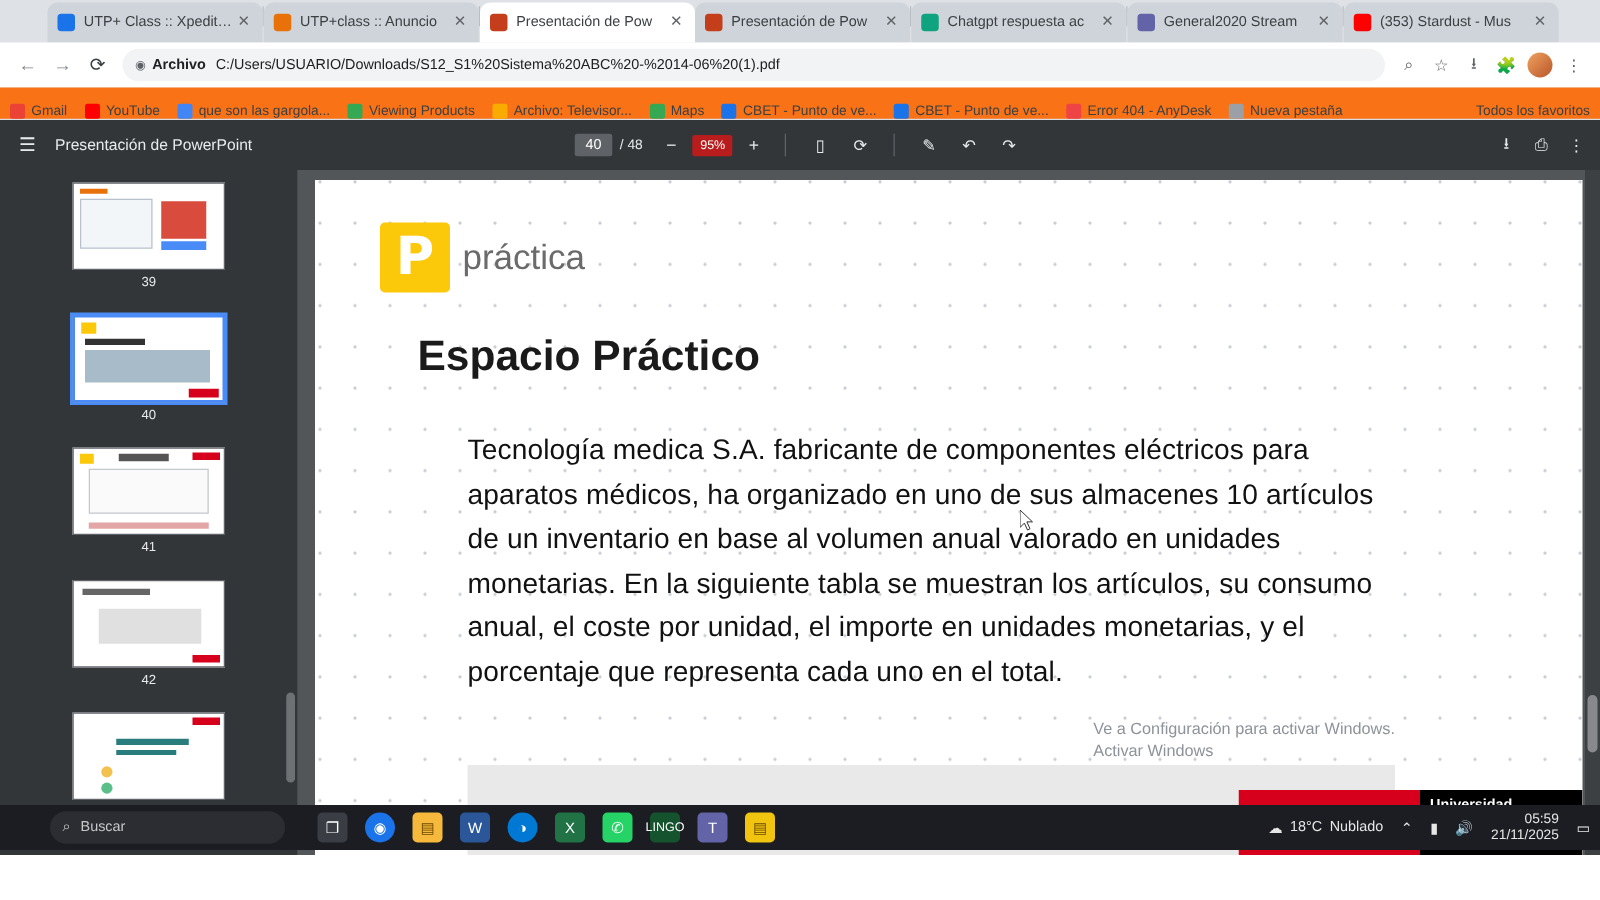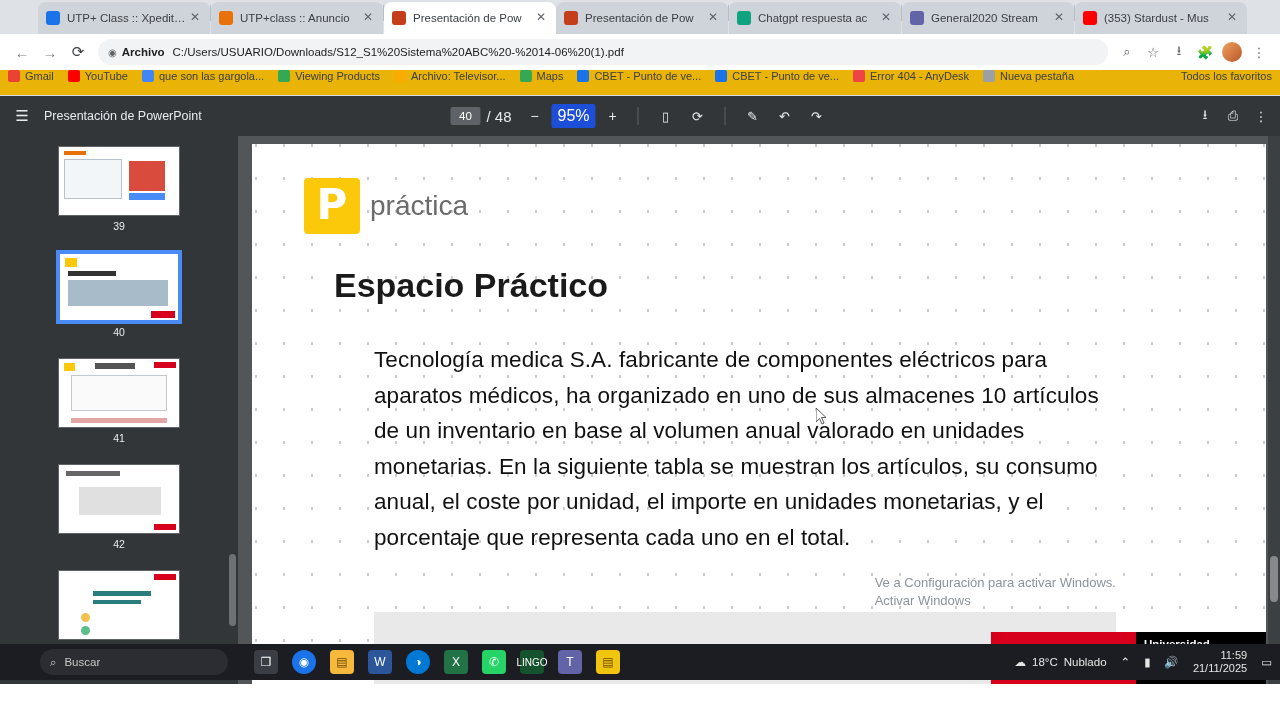--- a/index.html
+++ b/index.html
@@ -49,39 +49,39 @@
   }
   .omnibox .lock { margin-right: 5px; color: #5f6368; font-size: 10px; }
   .filebadge { color: #202124; font-weight: 600; margin-right: 8px; font-size: 11.5px; }
   .urltext { white-space: nowrap; overflow: hidden; text-overflow: ellipsis; color: #202124; }
   .toolico { width: 26px; height: 26px; display: flex; align-items: center; justify-content: center; color: #5f6368; font-size: 13px; flex:0 0 auto;}
   .avatar2 { width: 20px; height: 20px; border-radius: 50%; background: linear-gradient(135deg,#f0a35e,#b8552a); margin: 0 4px; flex:0 0 auto;}
 
   
   .bookmarks {
     position: absolute; top: 70px; left: 0; width: 1280px; height: 26px;
-    background: #eab308; display: flex; align-items: flex-start; padding: 0 8px; font-size: 11px; color: #3c4043;
+    background: #f97316; display: flex; align-items: flex-end; padding: 0 8px; font-size: 11px; color: #3c4043;
     border-bottom: 1px solid #dadce0;
   }
   .bm { display: flex; align-items: center; margin-right: 14px; white-space: nowrap; }
   .bm .bmico { width: 12px; height: 12px; margin-right: 5px; border-radius: 2px; display:inline-block; flex:0 0 auto;}
   .bm-right { position: absolute; right: 8px; display: flex; align-items: center; font-size: 11px; color: #3c4043; }
 
   
   .pdfbar {
     position: absolute; top: 96px; left: 0; width: 1280px; height: 40px;
     background: #323639; display: flex; align-items: center; color: #e8eaed; font-size: 12px;
   }
   .pdfbar .hamb { width: 44px; display: flex; align-items: center; justify-content: center; font-size: 15px; }
   .pdftitle { font-size: 12.5px; color: #e8eaed; }
   .pdfcenter { position: absolute; left: 50%; transform: translateX(-50%); display: flex; align-items: center; gap: 6px; }
   .pagebox { background: #5f6368; border-radius: 2px; color: #fff; font-size: 11.5px; padding: 3px 7px; min-width: 30px; text-align: center; }
-  .pagetot { font-size: 15px; color: #e8eaed; margin-right: 6px; }
+  .pagetot { font-size: 11px; color: #e8eaed; margin-right: 6px; }
   .zbtn { width: 22px; height: 22px; display: flex; align-items: center; justify-content: center; font-size: 14px; color: #e8eaed; }
-  .zoomval { background: #1d4ed8; border-radius: 2px; color: #fff; font-size: 16px; padding: 3px 6px; }
+  .zoomval { background: #b91c1c; border-radius: 2px; color: #fff; font-size: 10px; padding: 3px 6px; }
   .pdfsep { width: 1px; height: 18px; background: #5f6368; margin: 0 8px; }
   .pdfico { width: 26px; height: 26px; display: flex; align-items: center; justify-content: center; color: #e8eaed; font-size: 13px; }
   .pdfright { position: absolute; right: 6px; display: flex; align-items: center; gap: 2px; }
 
   
   .viewer { position: absolute; top: 136px; left: 0; width: 1280px; height: 548px; background: #525659; }
   .thumbpane {
     position: absolute; left: 0; top: 0; width: 238px; height: 548px; background: #323639;
     overflow: hidden;
   }
@@ -410,20 +410,20 @@
     <div class="tray">
       <div class="weather">
         <span>☁</span>
         <span>18°C</span>
         <span>Nublado</span>
       </div>
       <span>⌃</span>
       <span>▮</span>
       <span>🔊</span>
       <div class="clock">
-        <div>11:59</div>
+        <div>05:59</div>
         <div>21/11/2025</div>
       </div>
       <span>▭</span>
     </div>
   </div>
 
 </div>
 
 </body></html>

